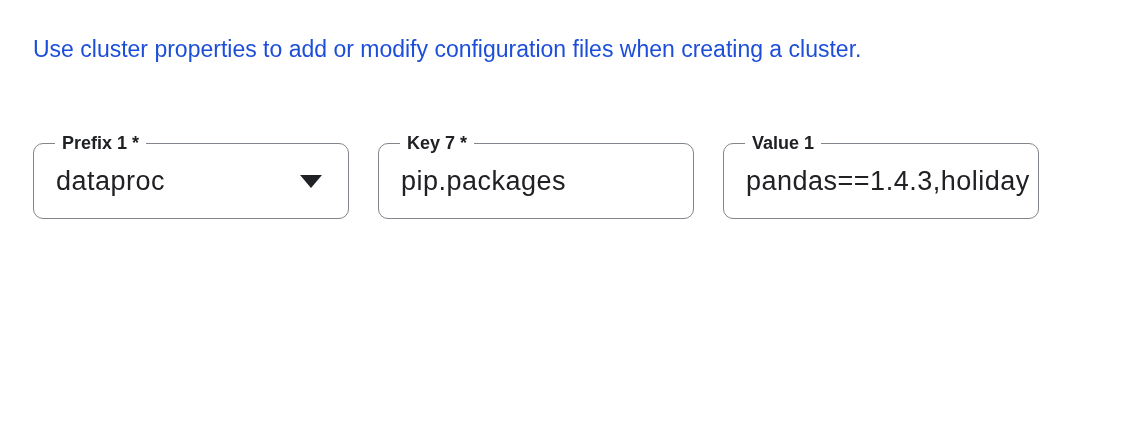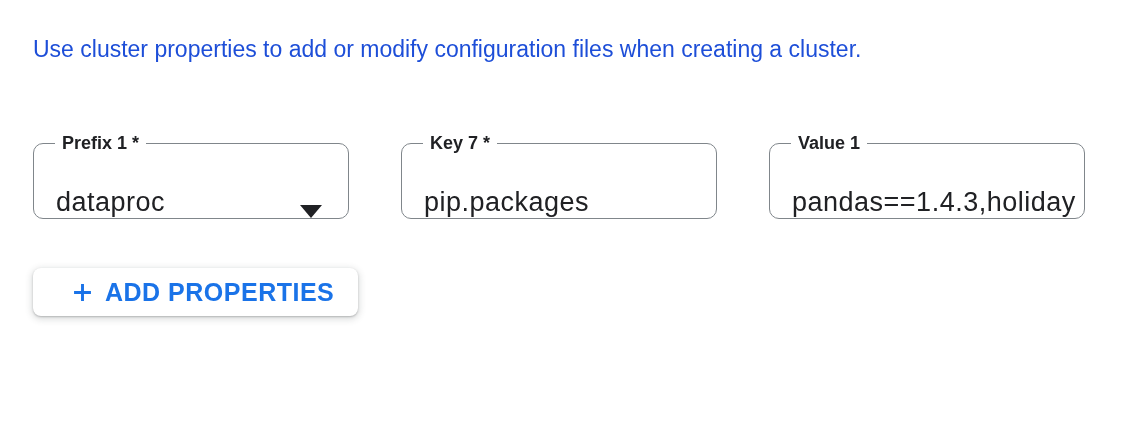--- a/index.html
+++ b/index.html
@@ -26,21 +26,21 @@
     letter-spacing: 0;
   }
   .section-description {
     margin: 34px 0 0 0;
     font-size: 23px;
     line-height: 30px;
     color: #1d4ed8;
   }
   .fields-row {
     display: flex;
-    gap: 52px;
+    gap: 29px;
     margin-top: 79px;
   }
   .field {
     position: relative;
     width: 316px;
     height: 76px;
     box-sizing: border-box;
     border: 1.5px solid #80868b;
     border-radius: 10px;
     background: #ffffff;
@@ -52,21 +52,21 @@
     background: #ffffff;
     padding: 0 7px;
     font-size: 18px;
     line-height: 21px;
     font-weight: 700;
     color: #202124;
     white-space: nowrap;
   }
   .field-content {
     display: flex;
-    align-items: flex-end;
+    align-items: center;
     height: 100%;
     box-sizing: border-box;
     padding: 0 8px 0 22px;
     overflow: hidden;
   }
   .field-content.select {
     justify-content: space-between;
     padding-right: 26px;
     cursor: pointer;
   }
@@ -145,20 +145,14 @@
 
     <div class="field">
       <span class="field-label">Value 1</span>
       <div class="field-content">
         <input class="field-input" type="text" value="pandas==1.4.3,holidays" style="">
       </div>
     </div>
 
   </div>
 
-  <button class="add-btn">
-    <svg class="plus-icon" width="27" height="27" viewBox="0 0 24 24" aria-hidden="true">
-      <path d="M12 4.5 V19.5 M4.5 12 H19.5" stroke="#1a73e8" stroke-width="2.6" fill="none"></path>
-    </svg>
-    <span class="add-btn-label">ADD PROPERTIES</span>
-  </button>
 
 </div>
 
 </body></html>

